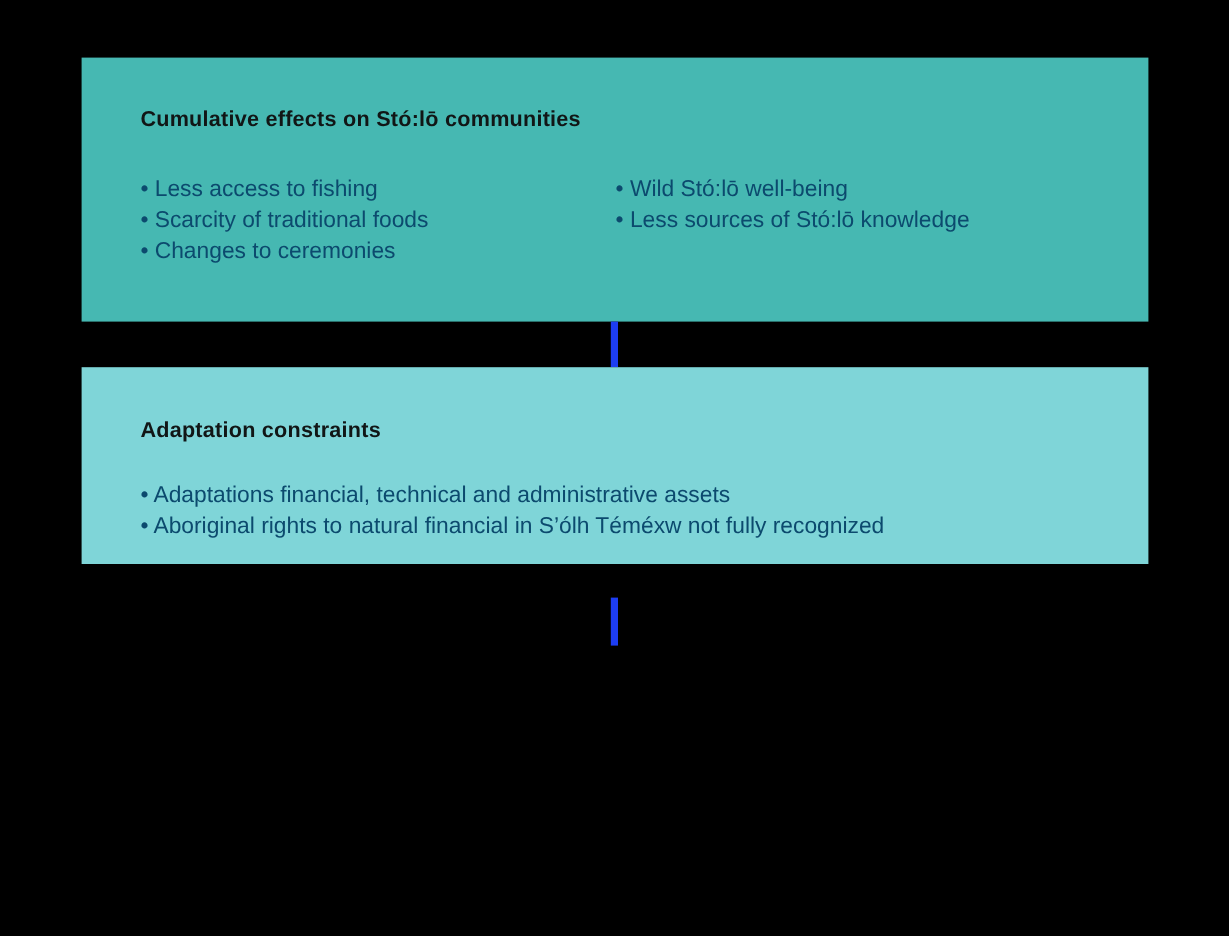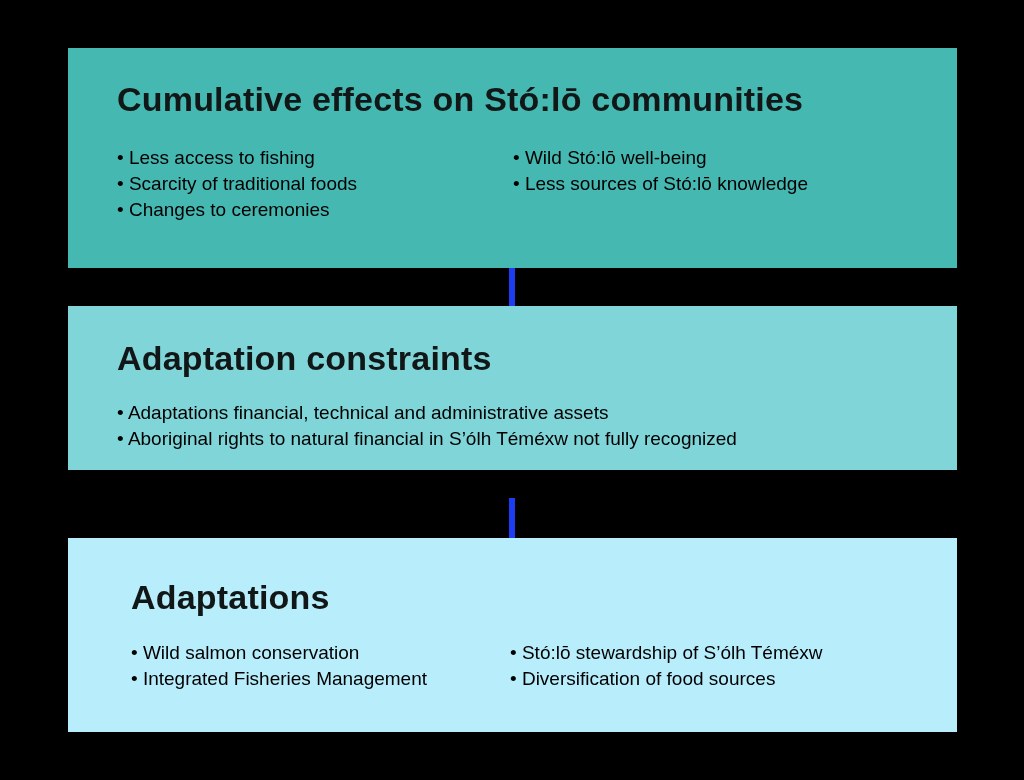--- a/index.html
+++ b/index.html
@@ -23,38 +23,38 @@
   }
   .box {
     position: absolute;
     left: 68px;
     width: 889px;
     box-sizing: border-box;
     color: #121717;
   }
   .box-title {
     margin: 0;
-    font-size: 34px;
+    font-size: 18px;
     font-weight: 700;
     letter-spacing: 0.2px;
     line-height: 30px;
     color: #111616;
   }
   .cols {
     display: flex;
     align-items: flex-start;
   }
   ul.bullets {
     list-style: none;
     margin: 0;
     padding: 0;
     font-size: 19px;
     line-height: 26px;
     font-weight: 400;
-    color: #000000;
+    color: #0c4a6e;
   }
   
   .box1 {
     top: 48px;
     height: 220px;
     padding: 36px 0 0 49px;
   }
   .box1 .cols { margin-top: 31px; }
   .box1 .col-left { width: 396px; flex: 0 0 396px; }
   .box1 .col-right { flex: 1; }
@@ -111,27 +111,14 @@
     <div class="cols">
       <ul class="bullets col-left">
           <li>• Adaptations financial, technical and administrative assets</li>
           <li>• Aboriginal rights to natural financial in S’ólh Téméxw not fully recognized</li>
         </ul>
     </div>
   </section>
 
   <div class="connector connector2" style="background-color: rgb(29, 61, 242);"></div>
 
-  <section class="box box3" style="background-color: rgb(184, 238, 252);">
-    <h2 class="box-title">Adaptations</h2>
-    <div class="cols">
-      <ul class="bullets col-left">
-          <li>• Wild salmon conservation</li>
-          <li>• Integrated Fisheries Management</li>
-        </ul>
-      <ul class="bullets col-right">
-          <li>• Stó:lō stewardship of S’ólh Téméxw</li>
-          <li>• Diversification of food sources</li>
-        </ul>
-    </div>
-  </section>
 
 </div>
 
 </body></html>

